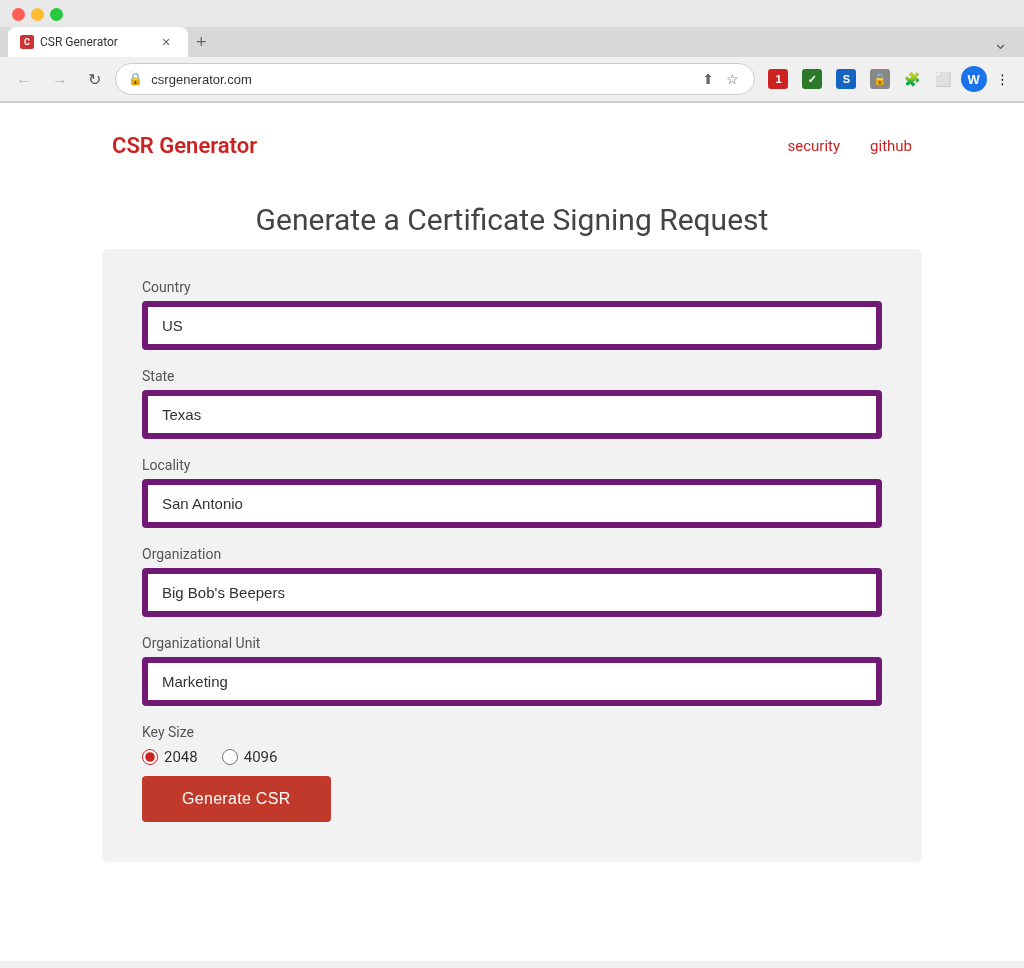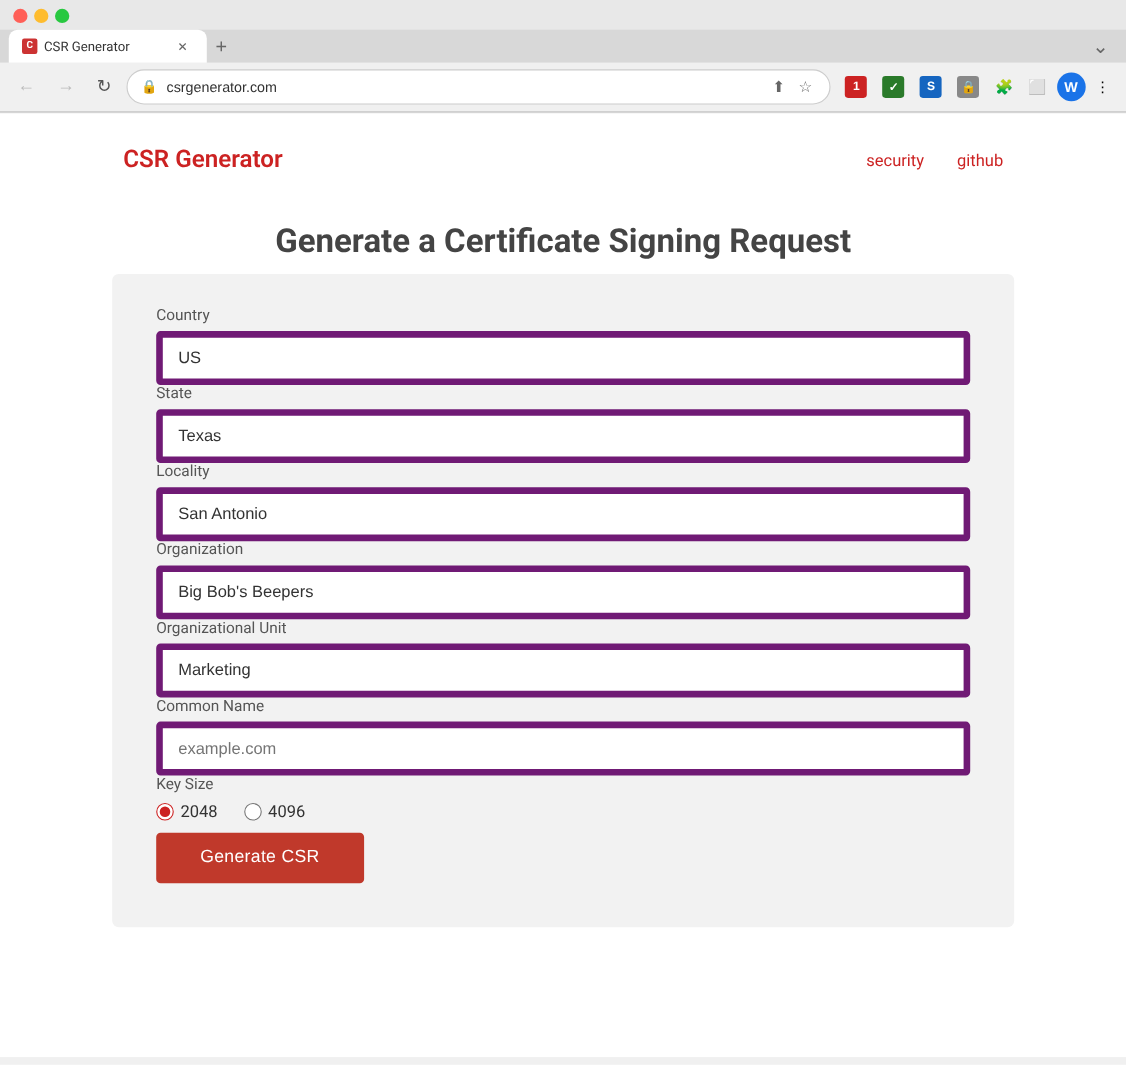--- a/index.html
+++ b/index.html
@@ -251,41 +251,42 @@
 
     
     .main-content {
       max-width: 820px;
       margin: 0 auto;
       text-align: center;
     }
 
     .page-title {
       font-size: 30px;
-      font-weight: 700;
+      font-weight: 400;
       color: #444;
       margin-bottom: 12px;
       margin-top: 44px;
     }
 
     .page-subtitle {
       font-size: 14px;
       color: #666;
       margin-bottom: 30px;
     }
 
     
     .form-container {
       background: #f2f2f2;
       border-radius: 6px;
       padding: 30px 40px 40px;
       text-align: left;
     }
 
     .form-group {
+      margin-bottom: 18px;
     }
 
     .form-label {
       display: block;
       font-size: 14px;
       color: #555;
       margin-bottom: 6px;
     }
 
     .form-input {
@@ -446,24 +447,20 @@
       <div class="form-group">
         <label class="form-label">Organization</label>
         <input class="form-input" type="text" value="Big Bob's Beepers" style="">
       </div>
 
       <div class="form-group">
         <label class="form-label">Organizational Unit</label>
         <input class="form-input" type="text" value="Marketing" style="">
       </div>
 
-      <div class="form-group">
-        <label class="form-label">Common Name</label>
-        <input class="form-input" type="text" placeholder="example.com" style="">
-      </div>
 
       <div class="key-size-group">
         <label class="form-label">Key Size</label>
         <div class="key-size-options">
           <label class="radio-label">
             <input class="radio-input" type="radio" name="keysize" value="2048" checked="" style="">
             <span>2048</span>
           </label>
           <label class="radio-label">
             <input class="radio-input" type="radio" name="keysize" value="4096" style="">

